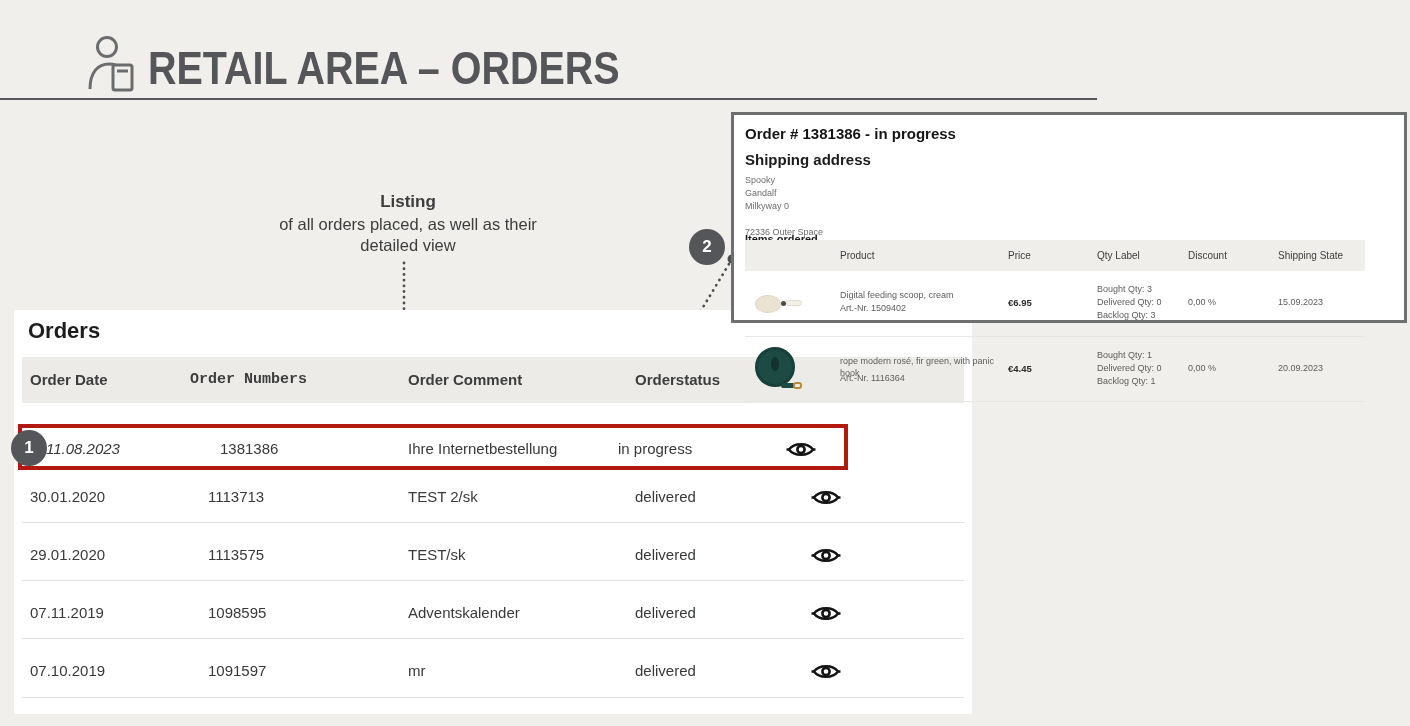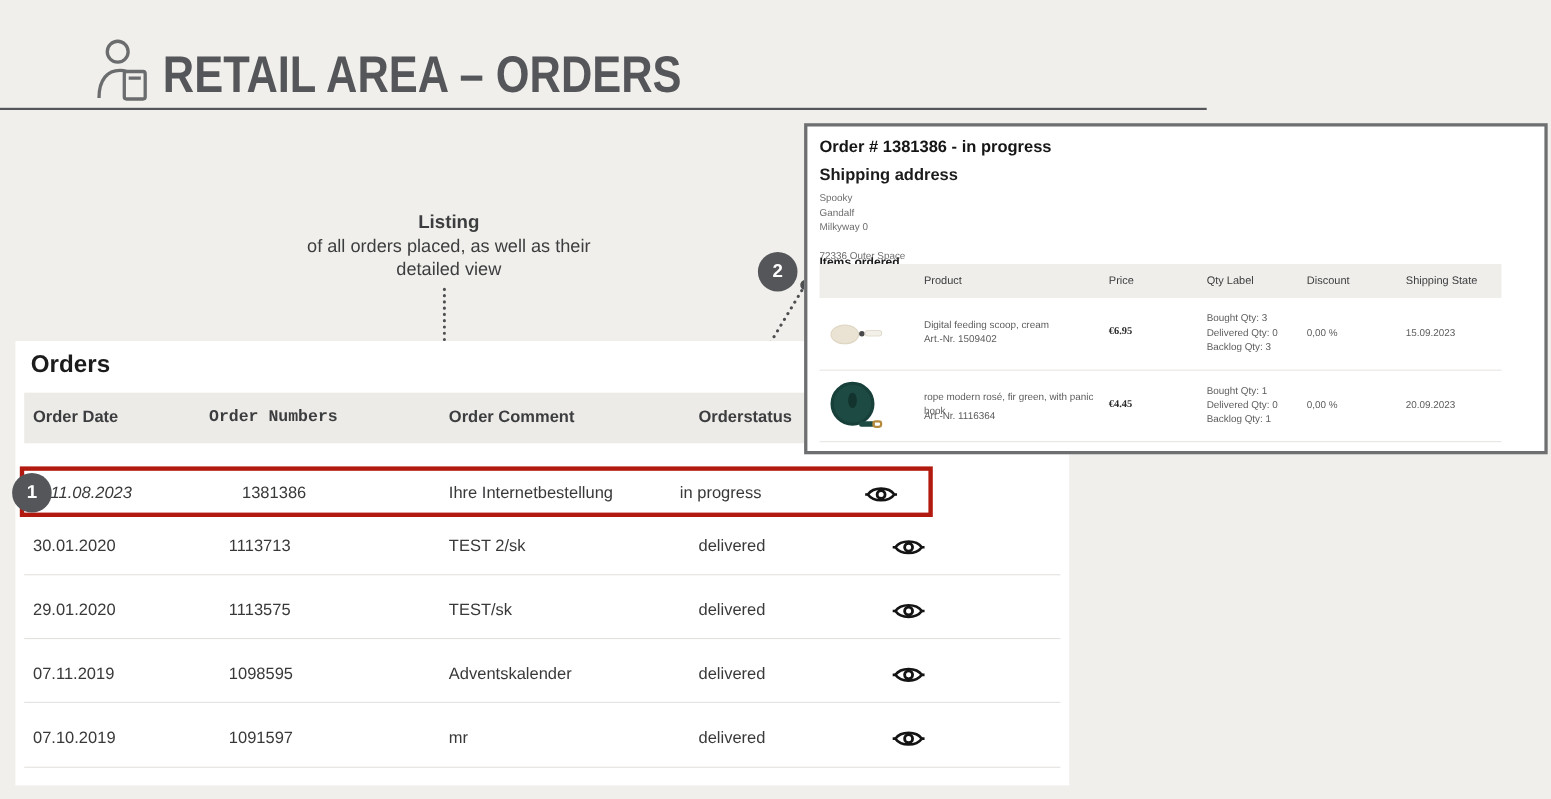--- a/index.html
+++ b/index.html
@@ -34,38 +34,38 @@
   .eye-btn svg { width:30px; height:19px; display:block; }
 
   
   .hl-box { position:absolute; left:4px; top:114px; width:830px; height:46px; border:4px solid #b2190f; }
   .num-badge { position:absolute; width:36px; height:36px; border-radius:50%; background:#55565a;
     color:#fff; font-size:17px; font-weight:bold; display:flex; align-items:center; justify-content:center; }
   .badge-1 { left:11px; top:430px; }
   .badge-2 { left:689px; top:229px; }
 
   
-  .popup { position:absolute; left:731px; top:112px; width:676px; height:301px; background:#ffffff;
+  .popup { position:absolute; left:731px; top:112px; width:676px; height:211px; background:#ffffff;
     border:3px solid #6e6f71; }
   .popup-title { position:absolute; left:11px; top:10px; font-size:15px; font-weight:bold; color:#151515; }
   .addr-block { position:absolute; top:36px; width:260px; }
   .addr-ship { left:11px; } .addr-bill { left:308px; }
   .addr-label { font-size:15px; font-weight:bold; color:#1b1b1b; margin-bottom:6px; }
   .addr-line { font-size:9px; color:#6e6e6e; height:13px; line-height:13px; }
   .items-label { position:absolute; left:11px; top:118px; font-size:11px; font-weight:bold; color:#1b1b1b; }
   .items-head { position:absolute; left:11px; top:125px; width:620px; height:31px; background:#efeeeb; }
   .i-col { position:absolute; font-size:10px; color:#3c3d3f; top:135px; }
   .ic-product { left:106px; } .ic-price { left:274px; } .ic-qty { left:363px; }
   .ic-discount { left:454px; } .ic-ship { left:544px; }
   .item-row { position:absolute; left:11px; width:620px; height:65px; }
   .ir-1 { top:156px; } .ir-2 { top:222px; }
   .item-sep { position:absolute; left:11px; width:620px; height:1px; background:#e8e6e3; }
   .p-name { position:absolute; left:95px; top:18px; font-size:9px; color:#5d5d5d; width:170px; line-height:12px; }
   .p-artnr { position:absolute; left:95px; top:32px; font-size:9px; color:#5d5d5d; }
-  .p-price { position:absolute; left:263px; top:26px; font-size:9.5px; font-weight:bold; color:#2b2b2b;font-family:Liberation Serif, serif; }
+  .p-price { position:absolute; left:263px; top:26px; font-size:9.5px; font-weight:bold; color:#2b2b2b; }
   .p-qty { position:absolute; left:352px; top:12px; font-size:9px; color:#5d5d5d; line-height:13px; }
   .p-discount { position:absolute; left:443px; top:26px; font-size:9px; color:#5d5d5d; }
   .p-shipstate { position:absolute; left:533px; top:26px; font-size:9px; color:#5d5d5d; }
 
   
   .thumb { position:absolute; left:8px; top:8px; width:52px; height:50px; }
   .scoop-bowl { position:absolute; left:2px; top:16px; width:26px; height:18px; background:#eae3d3;
     border:1px solid #ded5c2; border-radius:50%; }
   .scoop-dot { position:absolute; left:28px; top:22px; width:5px; height:5px; background:#4a4a4a; border-radius:50%; }
   .scoop-handle { position:absolute; left:33px; top:21px; width:16px; height:6px; background:#f3f0e9;

